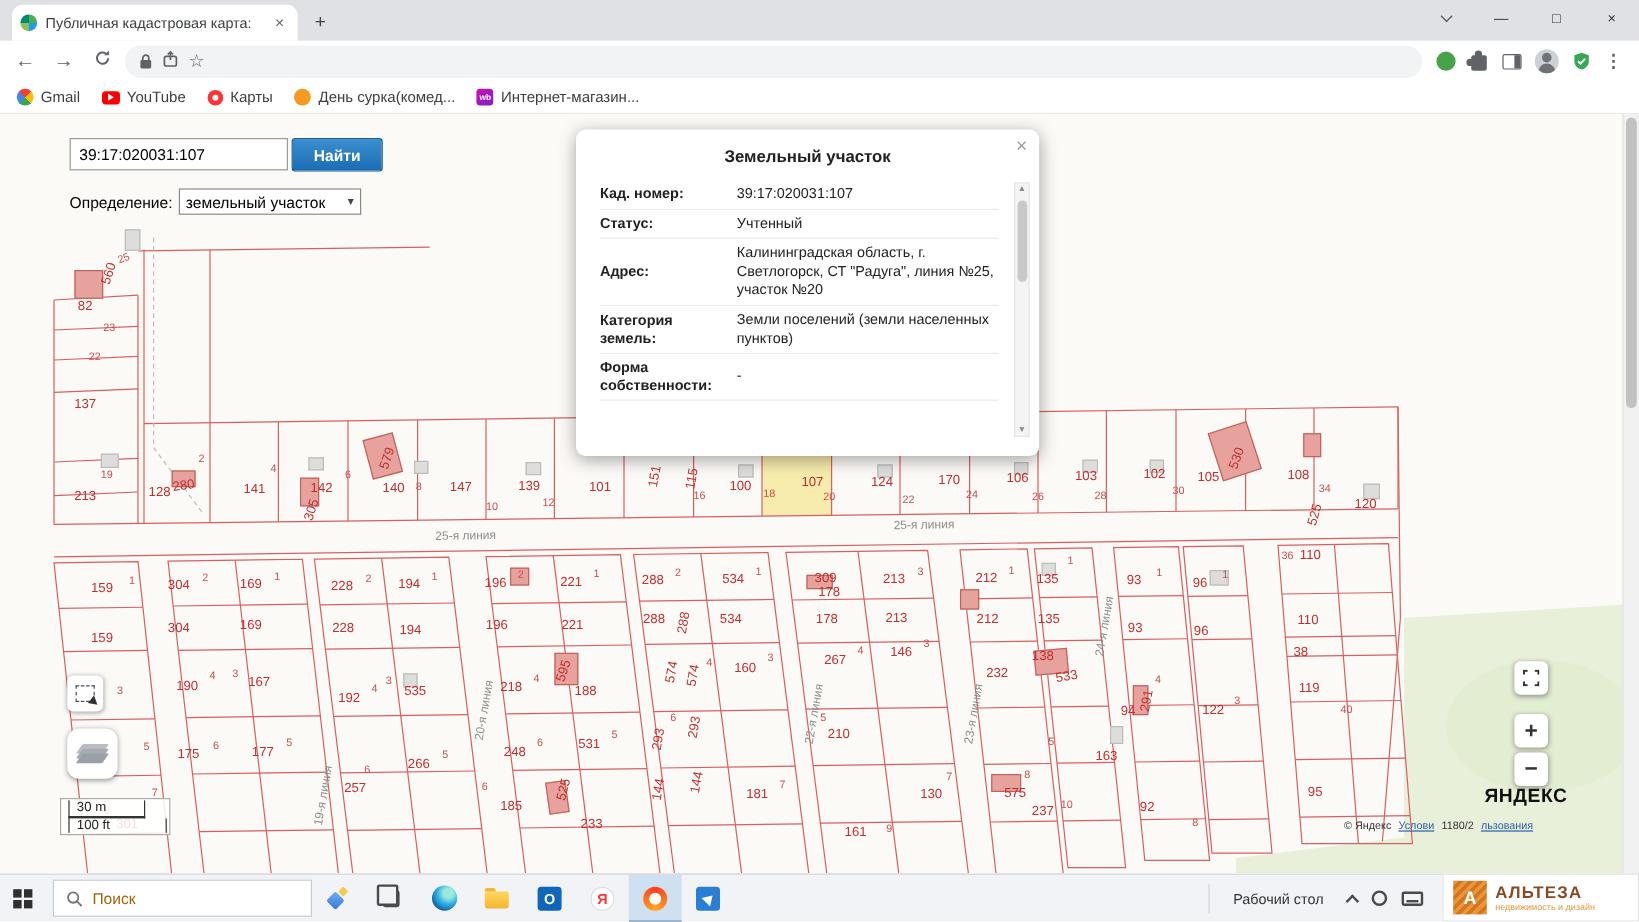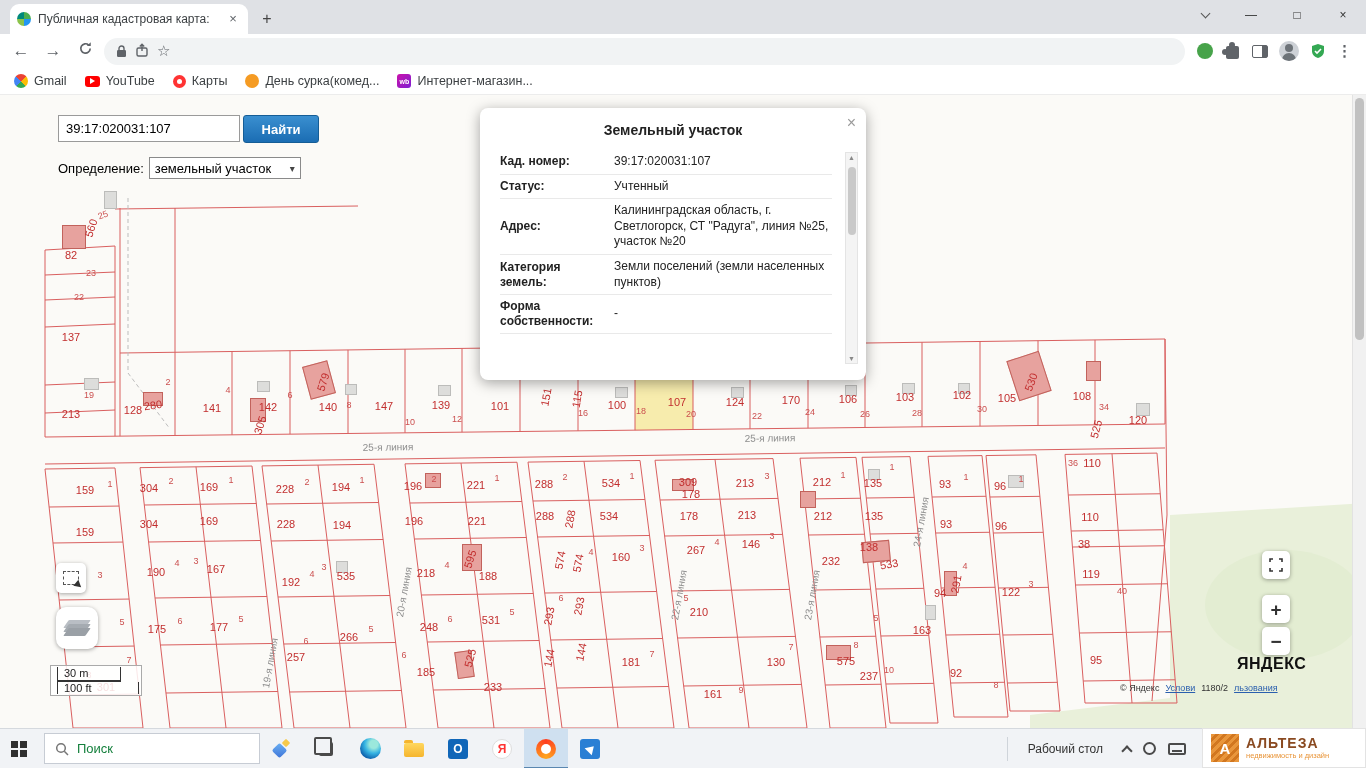--- a/index.html
+++ b/index.html
@@ -93,21 +93,21 @@
 .attr{position:absolute;left:1120px;top:588px;z-index:8;font-size:9px;color:#333;display:flex;gap:6px;align-items:baseline}
 .attr a{color:#2a5fae;text-decoration:underline}
 .vscroll{position:absolute;right:0;top:0;width:14px;height:633px;background:#f1f1f1;border-left:1px solid #e2e2e2;z-index:12}
 .vthumb{position:absolute;top:3px;left:2px;width:9px;height:242px;background:#c1c1c1;border-radius:5px}
 
 
 .taskbar{position:absolute;bottom:0;left:0;right:0;height:40px;background:#f1f3f6;border-top:1px solid #d5d9de;display:flex;align-items:center;z-index:20}
 .tbi{width:44px;height:40px;display:flex;align-items:center;justify-content:center;flex:0 0 auto}
 .tbi.active{background:#cfe0f0;box-shadow:inset 0 -2px 0 #5a87b0}
 .win-start{width:7px;height:7px;background:#2f2f2f;box-shadow:9px 0 0 #2f2f2f,0 9px 0 #2f2f2f,9px 9px 0 #2f2f2f;margin:-8px 8px 0 -8px}
-.tb-search{width:216px;height:31px;background:#fff;border:1px solid #c7ccd4;display:flex;align-items:center;gap:8px;padding:0 10px;color:#15803d;font-size:13px;flex:0 0 auto}
+.tb-search{width:216px;height:31px;background:#fff;border:1px solid #c7ccd4;display:flex;align-items:center;gap:8px;padding:0 10px;color:#a16207;font-size:13px;flex:0 0 auto}
 .spark{position:relative;width:20px;height:20px}
 .spark i{position:absolute;width:11px;height:11px;background:linear-gradient(135deg,#6ab0f3,#3f74d8);transform:rotate(45deg);border-radius:2px;top:6px;left:2px}
 .spark b{position:absolute;width:6px;height:6px;background:#f6c94a;transform:rotate(45deg);border-radius:1px;top:1px;right:3px}
 .tview{width:14px;height:14px;border:2px solid #4a4a4a;border-radius:2px;position:relative;background:#f1f3f6}
 .tview::after{content:"";position:absolute;width:14px;height:14px;border:2px solid #4a4a4a;border-radius:2px;left:-7px;top:-7px;background:#f1f3f6}
 .edge{width:21px;height:21px;border-radius:50%;background:radial-gradient(circle at 65% 30%,#9be8dc 0 20%,#35b3e3 45%,#0b5ba8 78%)}
 .folder{width:20px;height:14px;background:linear-gradient(#ffd75e,#f5b52e);border-radius:2px;position:relative;margin-top:3px}
 .folder::before{content:"";position:absolute;top:-3px;left:0;width:9px;height:3px;background:#f5b52e;border-radius:2px 2px 0 0}
 .outlook{width:20px;height:20px;background:#1066b8;border-radius:3px;color:#fff;font-weight:bold;font-size:12px;display:flex;align-items:center;justify-content:center}
 .ysearch{width:20px;height:20px;background:#fff;border:1px solid #ddd;border-radius:50%;color:#f33;font-weight:bold;font-size:12px;display:flex;align-items:center;justify-content:center}

